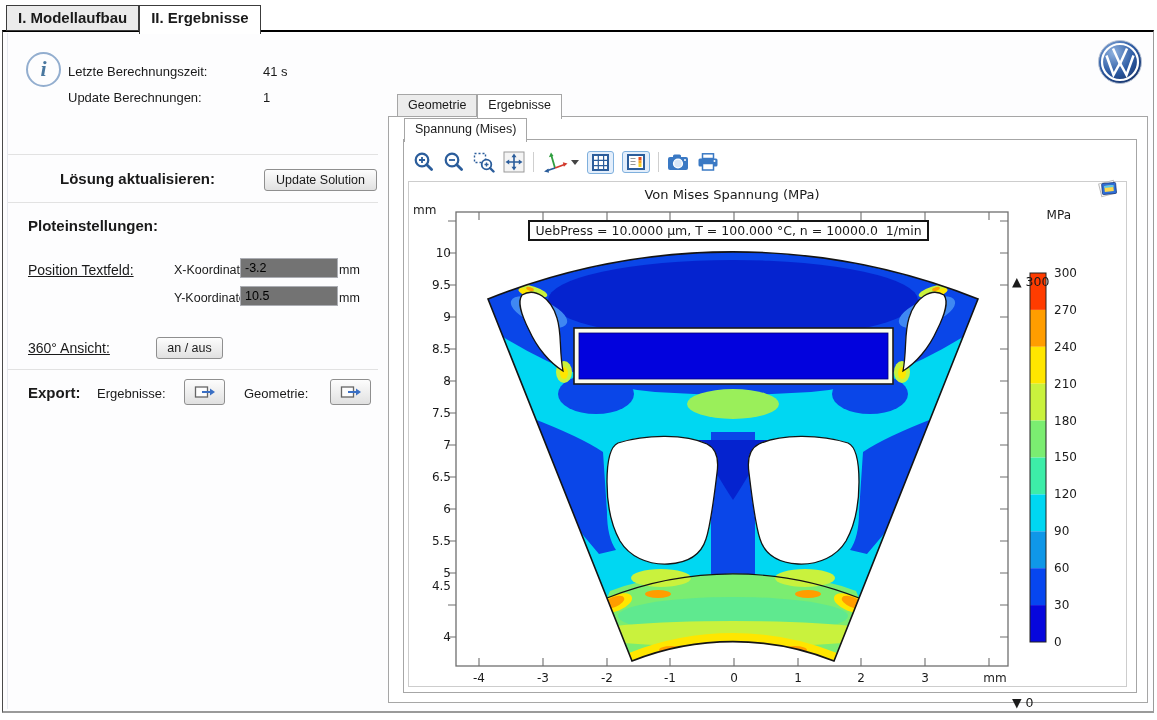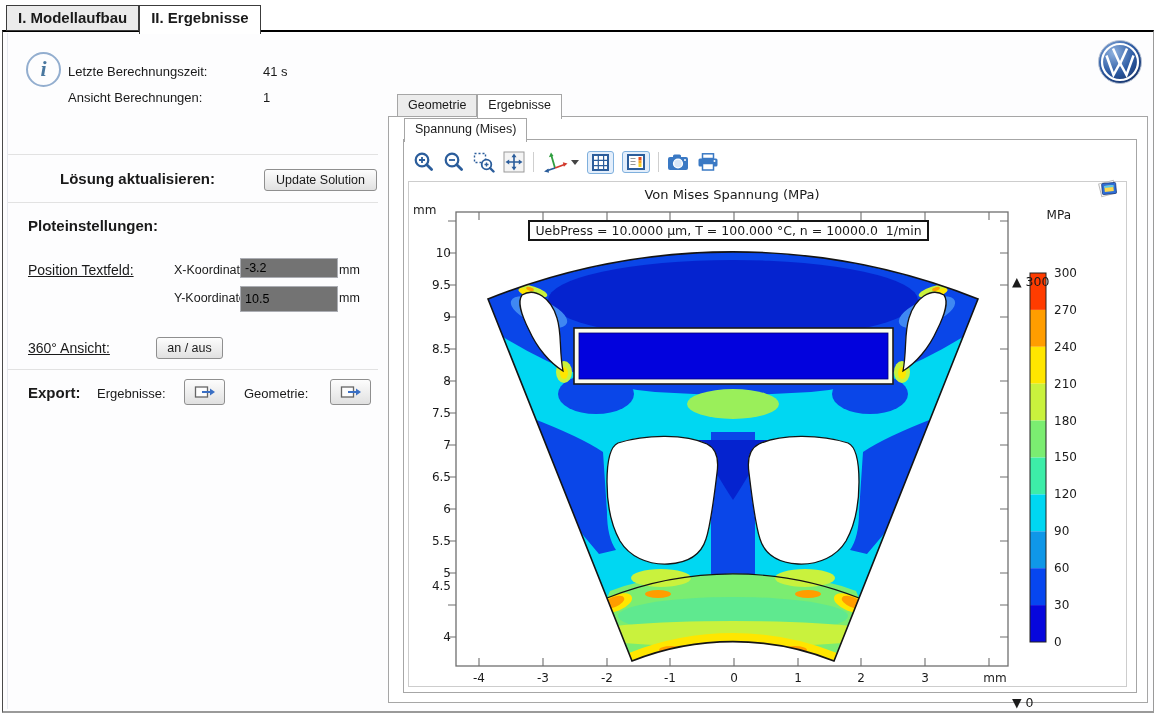--- a/index.html
+++ b/index.html
@@ -74,38 +74,38 @@
   <div class="abs tabbar">
     <div class="wtab">I. Modellaufbau</div>
     <div class="wtab active">II. Ergebnisse</div>
   </div>
 
   <div class="abs info-circle">
       <span class="info-i">i</span>
     </div>
   <div class="abs lbl13" style="left:68px;top:64px;">Letzte Berechnungszeit:</div>
   <div class="abs lbl13" style="left:263px;top:64px;">41 s</div>
-  <div class="abs lbl13" style="left:68px;top:90px;">Ansicht Berechnungen:</div>
+  <div class="abs lbl13" style="left:68px;top:90px;">Update Berechnungen:</div>
   <div class="abs lbl13" style="left:263px;top:90px;">1</div>
 
   <div class="abs sep" style="top:154px;"></div>
 
   <div class="abs h15" style="left:28px;top:170px;margin-left:32px;">Lösung aktualisieren:</div>
   <div class="abs btn" style="left:264px;top:169px;width:113px;height:22px;">Update Solution</div>
 
   <div class="abs sep" style="top:202px;"></div>
 
   <div class="abs h15" style="left:28px;top:217px;">Ploteinstellungen:</div>
 
   <div class="abs h14u" style="left:28px;top:262px;">Position Textfeld:</div>
   <div class="abs lbl125" style="left:174px;top:263px;">X-Koordinate:</div>
   <input class="abs txt" style="left: 231px; top: 258px; width: 98px; height: 20px;" value="-3.2">
   <div class="abs lbl125" style="left:339px;top:263px;">mm</div>
   <div class="abs lbl125" style="left:174px;top:291px;">Y-Koordinate:</div>
-  <input class="abs txt" style="left: 231px; top: 286px; width: 98px; height: 26px;" value="10.5">
+  <input class="abs txt" style="left: 231px; top: 286px; width: 98px; height: 20px;" value="10.5">
   <div class="abs lbl125" style="left:339px;top:291px;">mm</div>
 
   <div class="abs h14u" style="left:28px;top:340px;">360° Ansicht:</div>
   <div class="abs btn" style="left:156px;top:337px;width:67px;height:22px;">an / aus</div>
 
   <div class="abs sep" style="top:369px;"></div>
 
   <div class="abs h15" style="left:28px;top:384px;">Export:</div>
   <div class="abs lbl13" style="left:97px;top:386px;">Ergebnisse:</div>
   <div class="abs btn" style="left:184px;top:379px;width:41px;height:26px;">

